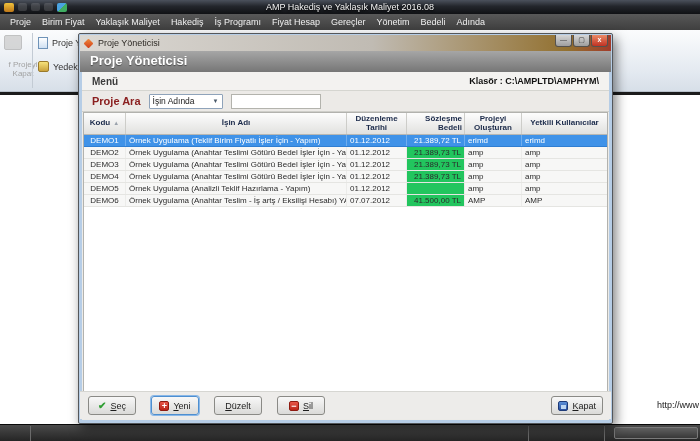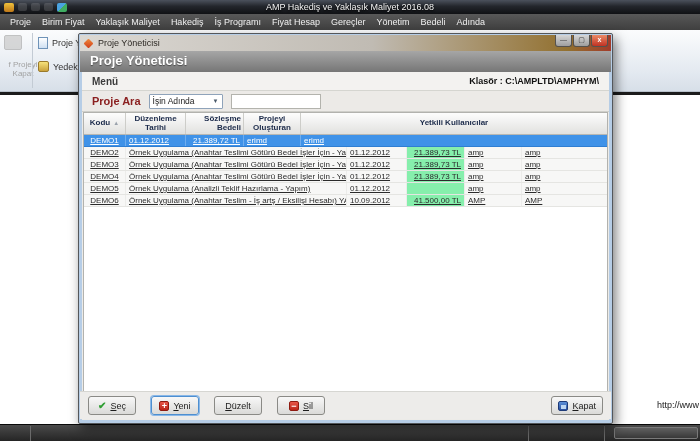--- a/index.html
+++ b/index.html
@@ -81,28 +81,28 @@
   .grid { margin:0 4px; height:285px; background:#ffffff; border:1px solid #b2b2ae;
     display:flex; flex-direction:column; overflow:hidden; }
   .thead { display:flex; height:22px; flex:none; background:linear-gradient(#fdfdfd,#e1e1df);
     border-bottom:1px solid #b7b7b3; }
   .th { display:flex; align-items:center; justify-content:center; text-align:center;
     font-size:8px; font-weight:bold; color:#1b2a4a; line-height:1.05;
     border-right:1px solid #cdcdc9; padding:0 2px; }
   .sort-ic { font-size:6px; color:#9aa2ac; margin-left:3px; }
   .tr { display:flex; height:12px; flex:none; background:#f7f7f6; border-bottom:1px solid #e5e5e2; cursor:default; }
   .td { font-size:8px; color:#2b2b2b; line-height:11px; padding:0 3px;
-    white-space:nowrap; overflow:hidden; border-right:1px solid #ececea;text-decoration:underline; }
+    white-space:nowrap; overflow:hidden; border-right:1px solid #ececea; }
   .c-kodu { width:42px; flex:none;text-align:center; }
   .c-isin { width:221px; flex:none; }
   .c-tarih { width:60px; flex:none; }
   .c-bedel { width:58px; flex:none; text-align:right; }
   .c-olus { width:57px; flex:none; }
   .c-yetk { flex:1; border-right:none; }
-  .tr .c-bedel { background:#86efac; }
+  .tr .c-bedel { background:#22c55e; }
   .tr.selected { background:#3f92e8; border-bottom-color:#2f7ed2; }
   .tr.selected .td { color:#ffffff; background:transparent; border-right-color:rgba(255,255,255,.25); }
   .grid-filler { flex:1; background:#fff; }
 
   .dlg-buttons { position:absolute; left:1px; right:1px; bottom:4px; height:28px;
     background:#edecea; border-top:1px solid #d6d6d2; display:flex; align-items:center;
     padding:0 8px; gap:15px; }
   .btn { height:19px; min-width:48px; display:flex; align-items:center; justify-content:center; gap:4px;
     background:linear-gradient(#f8f8f8,#dadad8); border:1px solid #8a8a86; border-radius:3px;
     font-size:9px; color:#1c1c1c; padding:0 6px; cursor:default; }
@@ -197,28 +197,30 @@
       </span>
       <input class="search-input" value="" style="">
     </div>
 
     <div class="grid">
       <div class="thead">
         <div class="th c-kodu">
           <span>Kodu</span>
           <span class="sort-ic">▲</span>
         </div>
+        <div class="th c-isin">İşin Adı</div>
         <div class="th c-tarih">Düzenleme Tarihi</div>
         <div class="th c-bedel">Sözleşme Bedeli</div>
         <div class="th c-olus">Projeyi Oluşturan</div>
         <div class="th c-yetk">Yetkili Kullanıcılar</div>
       </div>
 
       <div class="tr selected">
         <div class="td c-kodu">DEMO1</div>
+        <div class="td c-isin">Örnek Uygulama (Teklif Birim Fiyatlı İşler İçin - Yapım)</div>
         <div class="td c-tarih">01.12.2012</div>
         <div class="td c-bedel">21.389,72 TL</div>
         <div class="td c-olus">erimd</div>
         <div class="td c-yetk">erimd</div>
       </div>
       <div class="tr">
         <div class="td c-kodu">DEMO2</div>
         <div class="td c-isin">Örnek Uygulama (Anahtar Teslimi Götürü Bedel İşler İçin - Yapım) (Hakediş - İ</div>
         <div class="td c-tarih">01.12.2012</div>
         <div class="td c-bedel">21.389,73 TL</div>
@@ -245,21 +247,21 @@
         <div class="td c-kodu">DEMO5</div>
         <div class="td c-isin">Örnek Uygulama (Analizli Teklif Hazırlama - Yapım)</div>
         <div class="td c-tarih">01.12.2012</div>
         <div class="td c-bedel"></div>
         <div class="td c-olus">amp</div>
         <div class="td c-yetk">amp</div>
       </div>
       <div class="tr">
         <div class="td c-kodu">DEMO6</div>
         <div class="td c-isin">Örnek Uygulama (Anahtar Teslim - İş artş / Eksilişi Hesabı) YALNIZCA WEB Lİ</div>
-        <div class="td c-tarih">10.09.2012</div>
+        <div class="td c-tarih">07.07.2012</div>
         <div class="td c-bedel">41.500,00 TL</div>
         <div class="td c-olus">AMP</div>
         <div class="td c-yetk">AMP</div>
       </div>
 
       <div class="grid-filler"></div>
     </div>
 
     <div class="dlg-buttons">
       <div class="btn">

